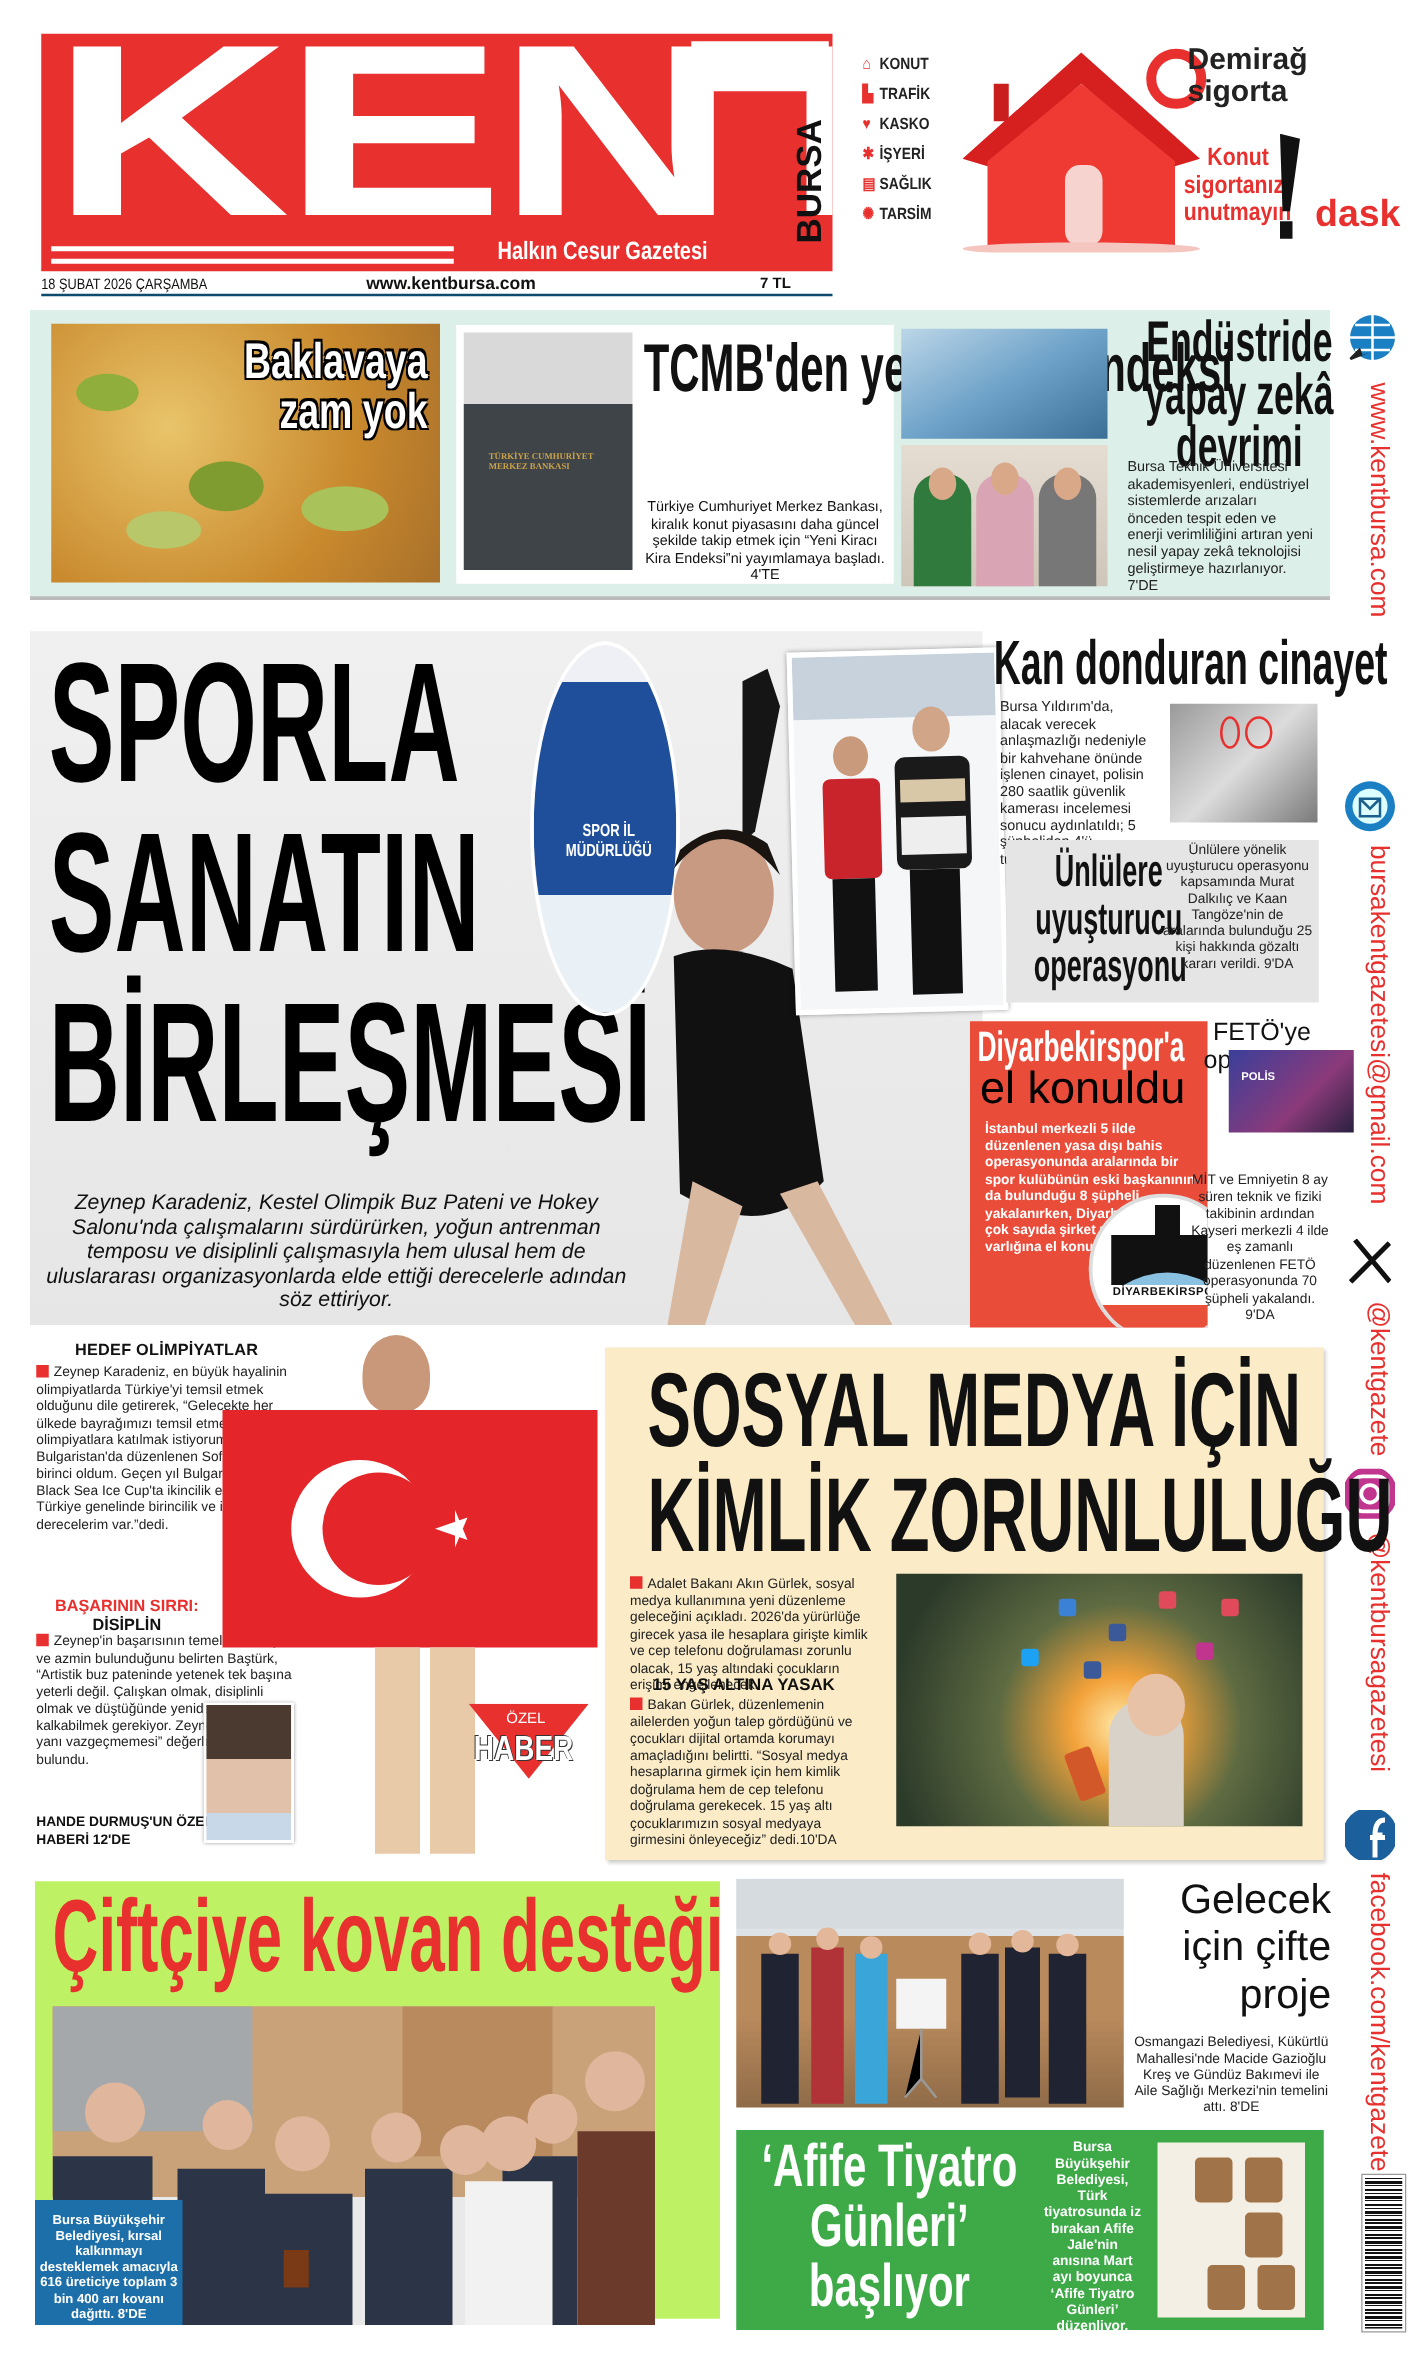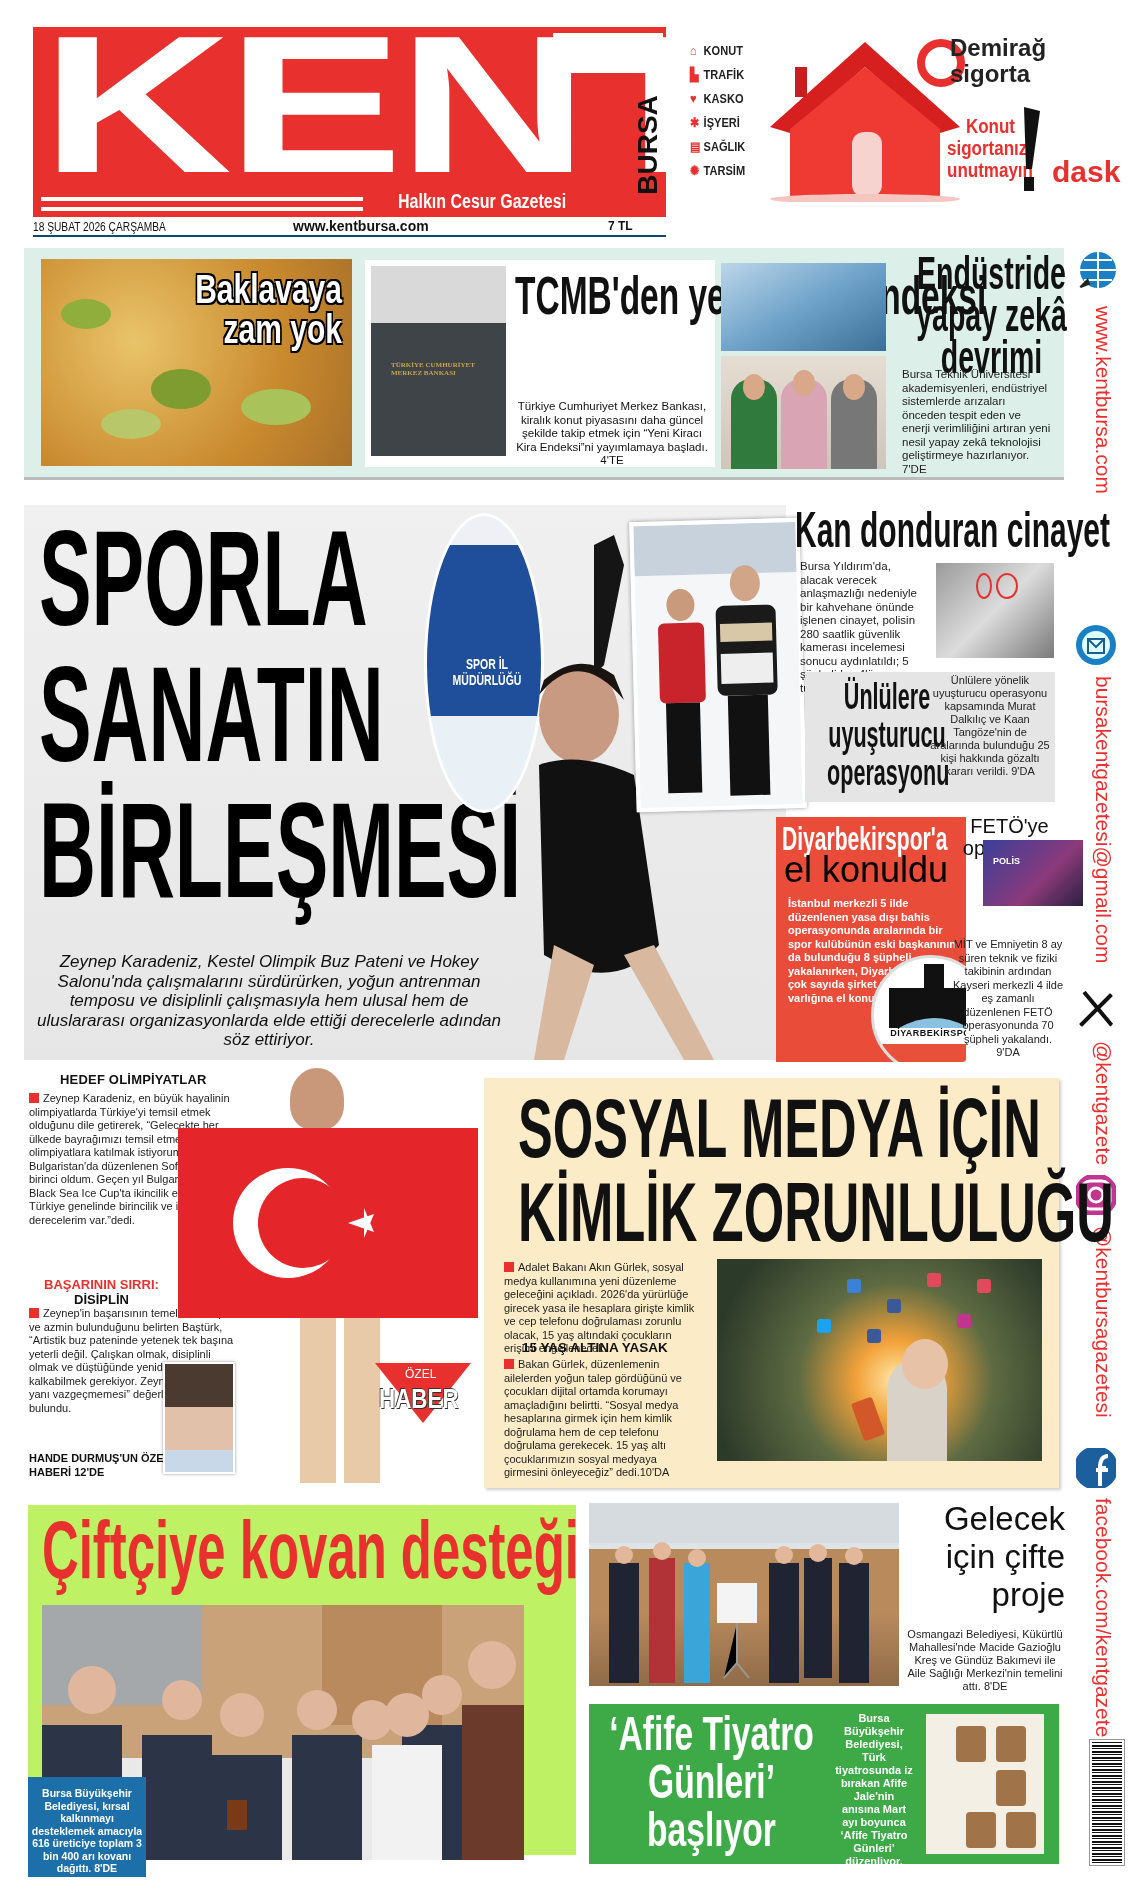--- a/index.html
+++ b/index.html
@@ -111,21 +111,21 @@
   #sosyal-t1 { left: 20px; top: 183px; width: 195px; font-size: 11px; line-height: 13.5px; color: #222; }
   #sosyal-sub { left: 38px; top: 262px; font-size: 13.5px; font-weight: 900; }
   #sosyal-t2 { left: 20px; top: 280px; width: 195px; font-size: 11px; line-height: 13.5px; color: #222; }
   #sosyal-img { left: 233px; top: 181px; width: 325px; height: 202px; background: radial-gradient(circle at 55% 60%, #ffe9a8, #f3a23a 18%, #5e6b42 45%, #2c3a2a 85%); overflow: hidden; }
   .appicon { position: absolute; width: 14px; height: 14px; border-radius: 3px; }
 
   
   #ciftci { left: 28px; top: 1505px; width: 548px; height: 350px; background: #bef264; }
   #ciftci-title { left: 14px; top: 2px; color: #e8312f; font-size: 82px; font-weight: 900; line-height: 86px; transform: scaleX(0.62); transform-origin: left top; white-space: nowrap; }
   #ciftci-img { left: 14px; top: 100px; width: 482px; height: 255px; background: linear-gradient(#c9a27a 0 60%, #e9e9e9 60%); overflow: hidden; }
-  #ciftci-cap { left: 0; top: 255px; width: 118px; height: 100px; background: #1c6fa8; color: #fff; font-size: 10.5px; font-weight: 700; text-align: center; line-height: 12.5px; padding-top: 10px; margin-top: 17px; }
+  #ciftci-cap { left: 0; top: 255px; width: 118px; height: 100px; background: #1c6fa8; color: #fff; font-size: 10.5px; font-weight: 700; text-align: center; line-height: 12.5px; padding-top: 10px; }
 
   
   #gelecek-img { left: 589px; top: 1503px; width: 310px; height: 183px; background: linear-gradient(#dde3e7 0 25%, #b98a5c 25% 60%, #8f6b48); overflow: hidden; }
   #gelecek-title { left: 905px; top: 1500px; width: 160px; font-size: 33px; line-height: 38px; text-align: right; color: #111; }
   #gelecek-text { left: 905px; top: 1628px; width: 160px; font-size: 11px; line-height: 13px; text-align: center; color: #222; }
 
   
   #afife { left: 589px; top: 1704px; width: 470px; height: 160px; background: #3daa47; }
   #afife-title { left: 14px; top: 6px; color: #fff; font-size: 48px; font-weight: 900; line-height: 48px; text-align: center; transform: scaleX(0.7); transform-origin: left top; width: 310px; }
   #afife-text { left: 245px; top: 8px; width: 80px; color: #fff; font-size: 11px; font-weight: 700; line-height: 13px; text-align: center; }

